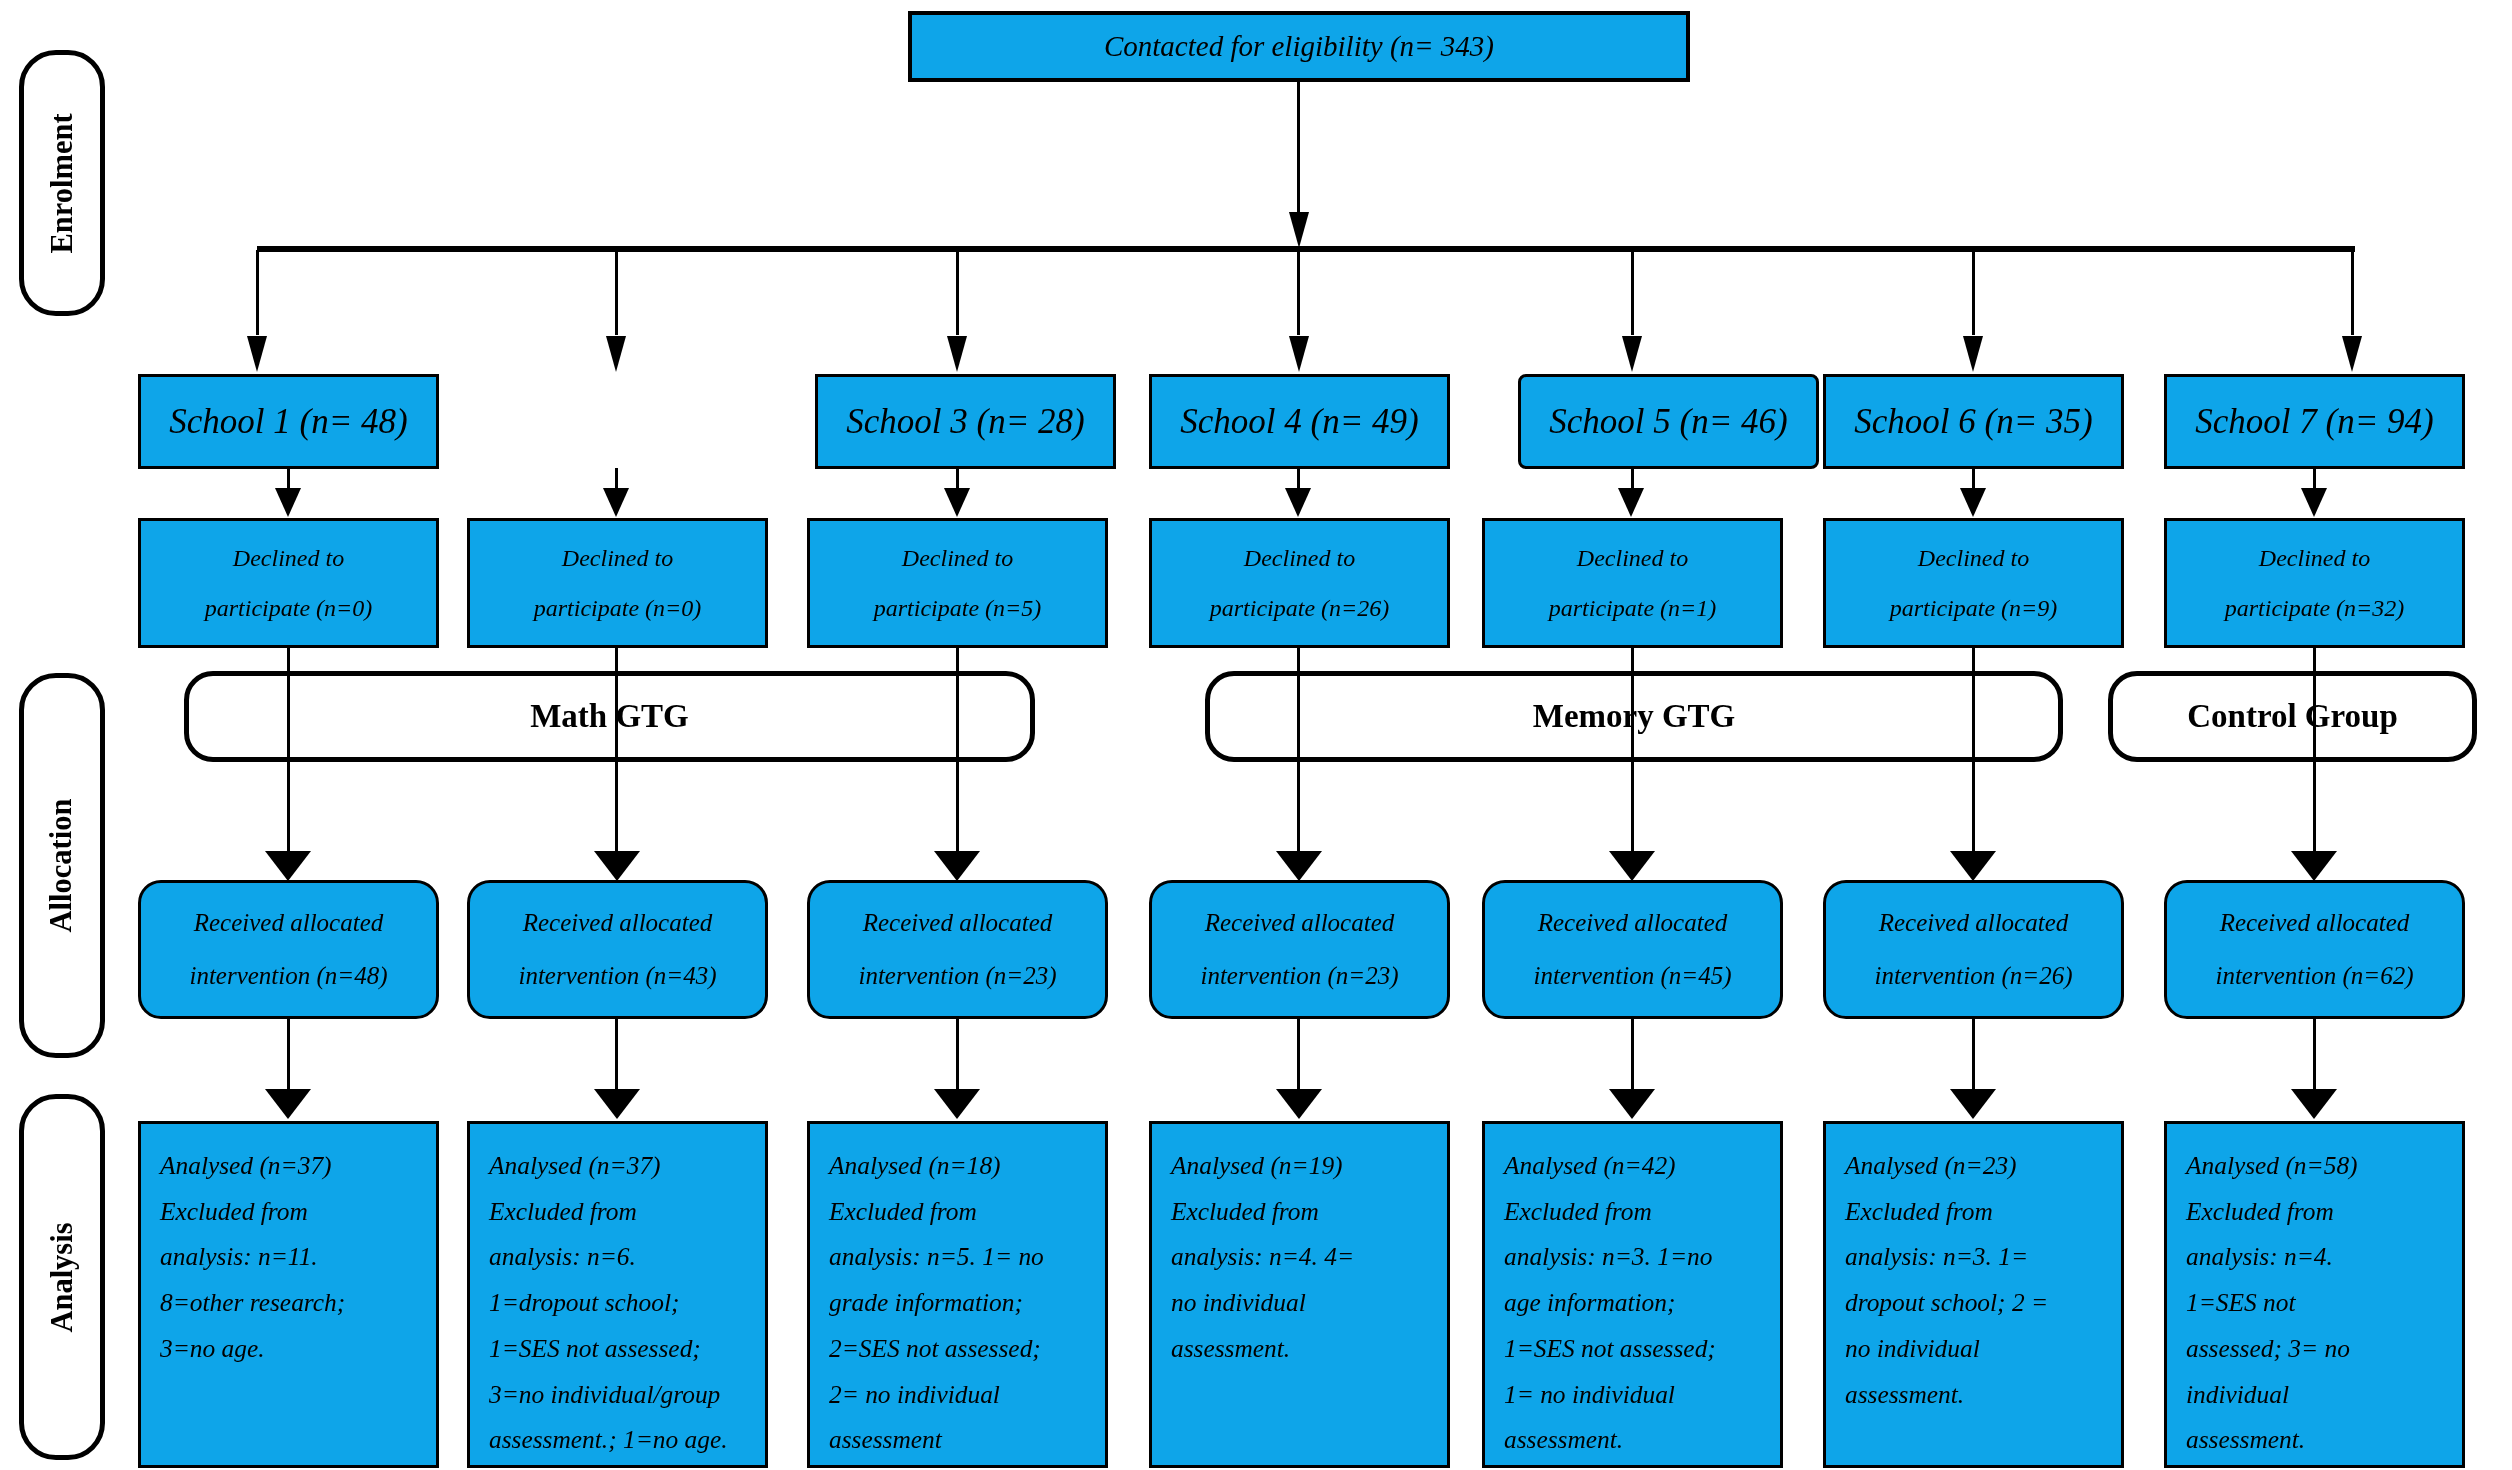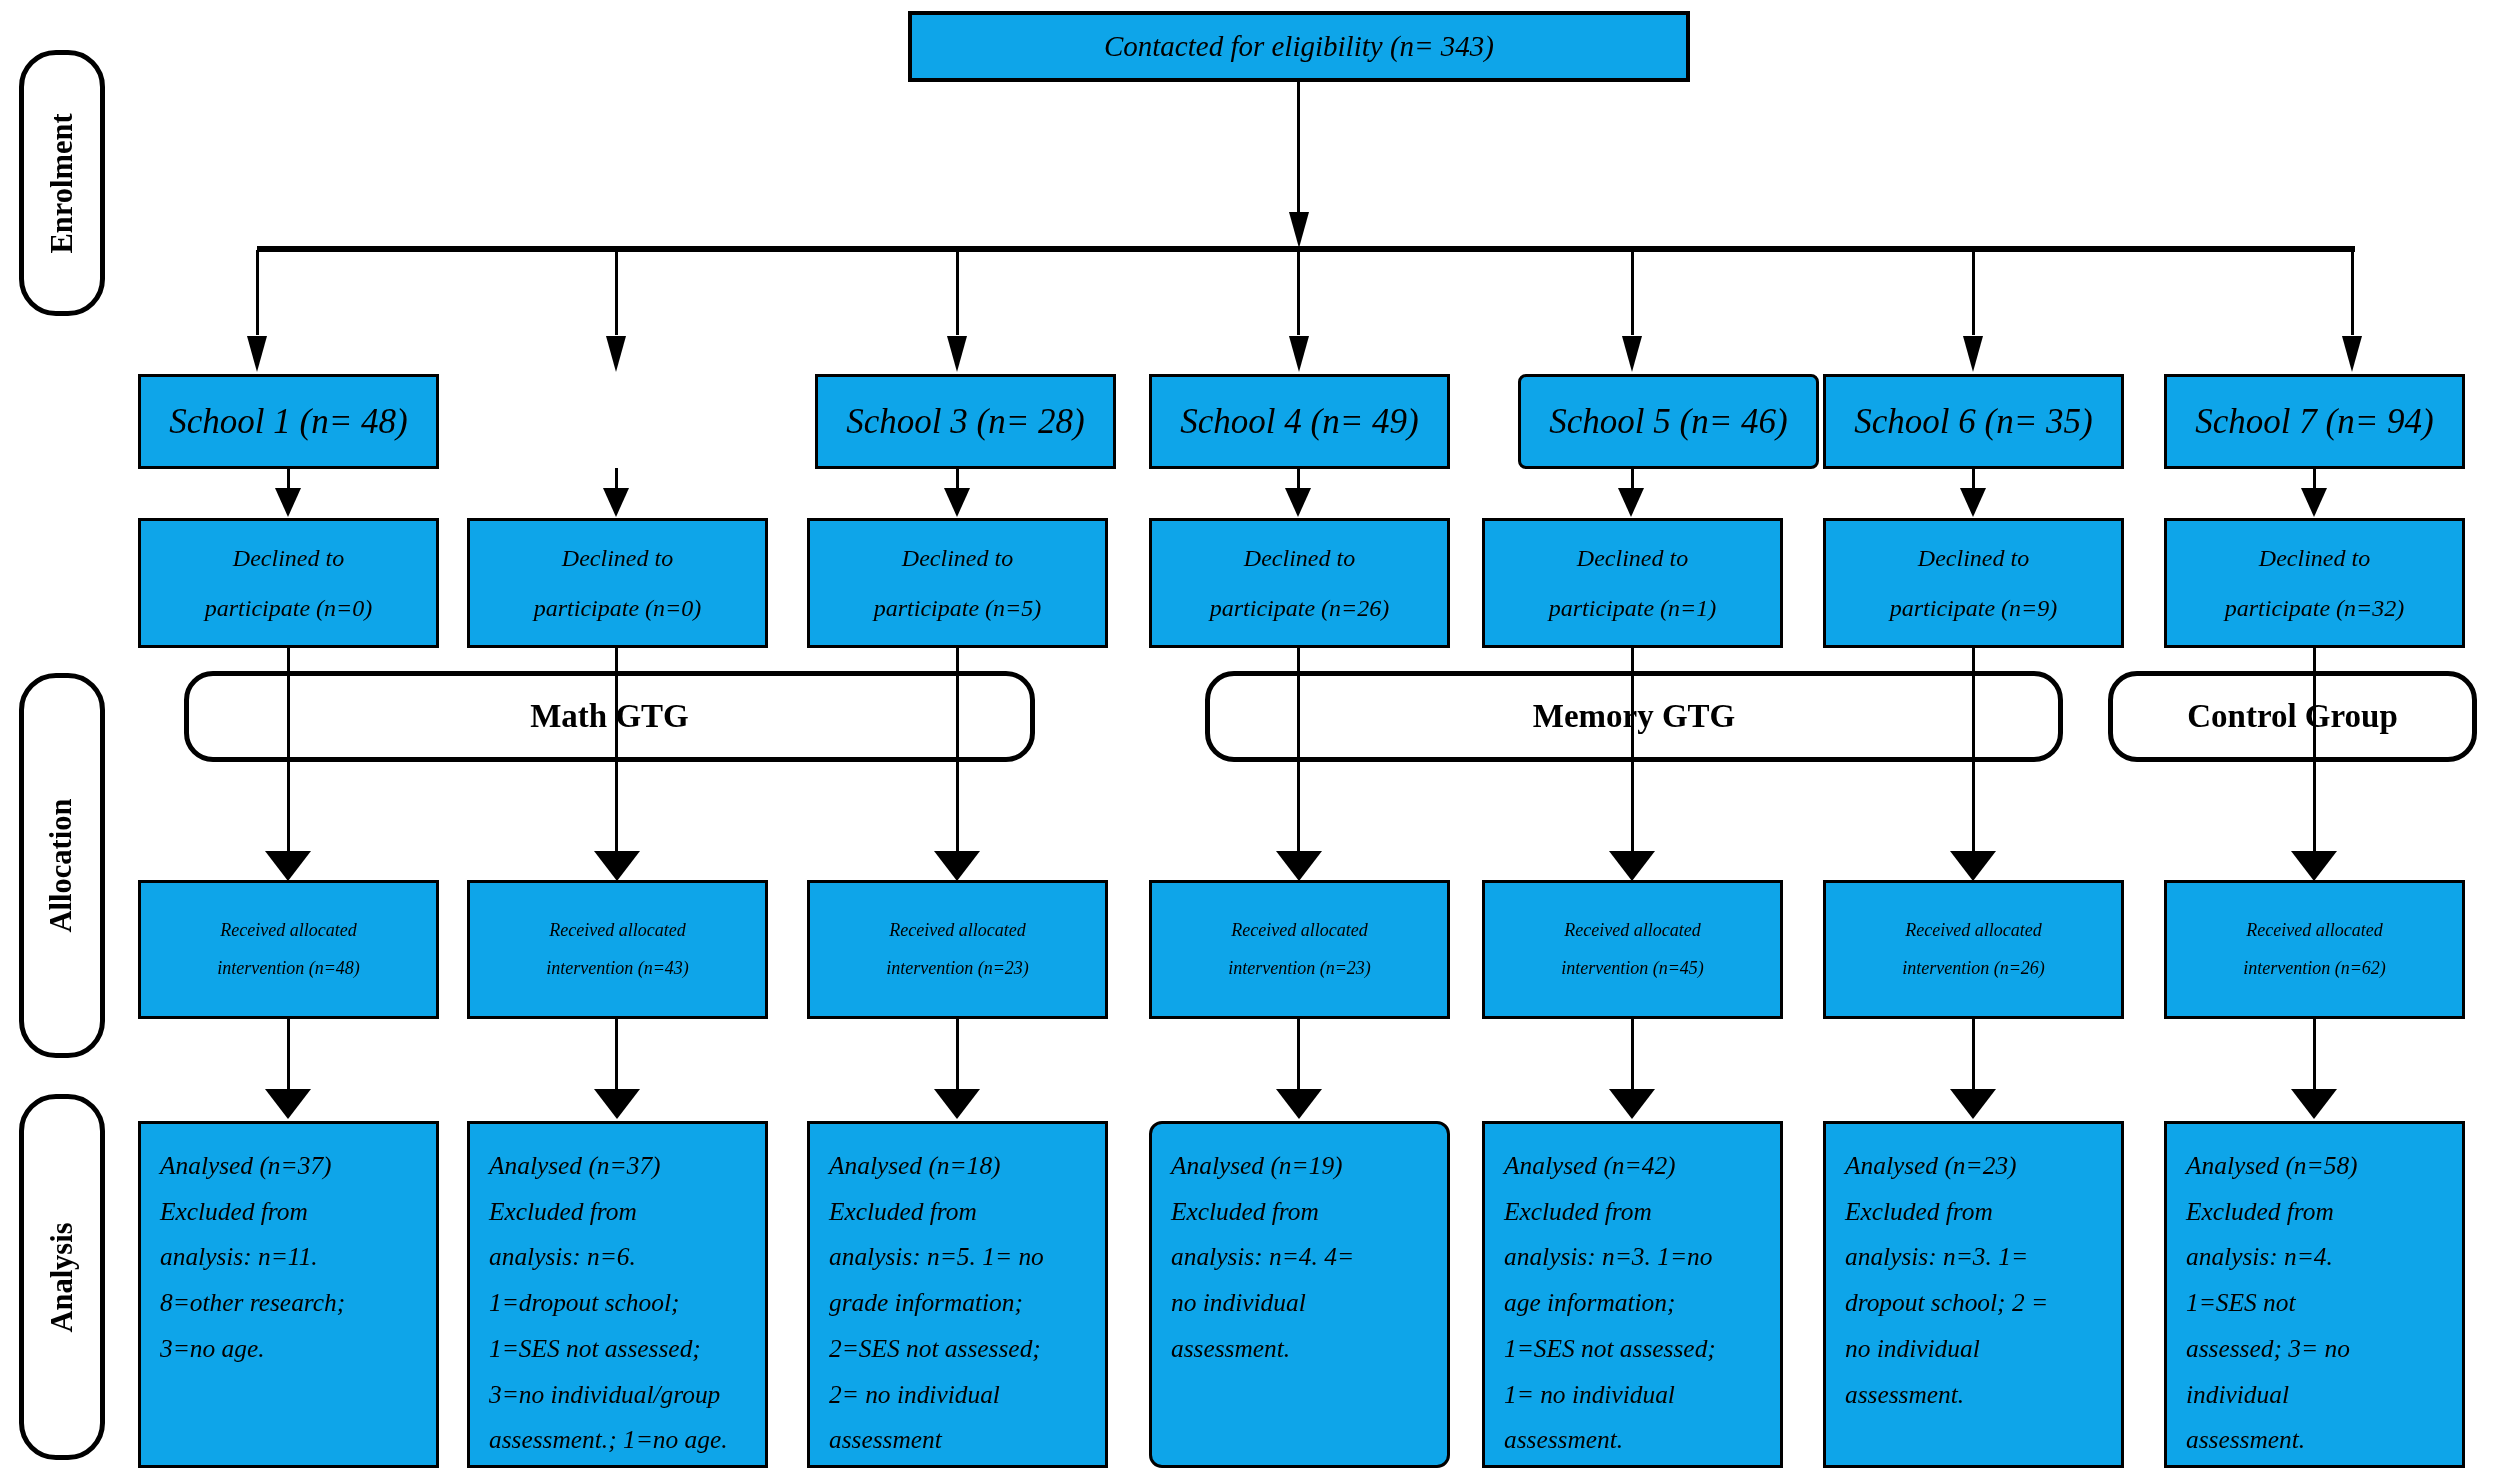--- a/index.html
+++ b/index.html
@@ -4,21 +4,21 @@
 <style>
   html,body{margin:0;padding:0;background:#ffffff;}
   #canvas{position:relative;width:2512px;height:1471px;background:#ffffff;
           font-family:"Liberation Serif","DejaVu Serif",serif;color:#000;overflow:hidden;}
   .box{position:absolute;background:#0ea5e9;border:3.8px solid #000;box-sizing:border-box;
        display:flex;align-items:center;justify-content:center;text-align:center;
        white-space:pre-line;z-index:3;font-style:italic;}
   .contacted{left:908px;top:11.4px;width:782px;height:71px;border-width:4.4px;font-size:29px;}
   .school{top:374px;width:301px;height:95px;font-size:35px;}
   .declined{top:518px;width:301px;height:130px;font-size:24px;line-height:2.1;}
-  .received{top:880px;width:301px;height:139px;font-size:18px;line-height:2.1;}
+  .received{top:880px;width:301px;height:139px;font-size:25px;line-height:2.1;border-radius:23px;}
   .analysed{top:1121px;width:301px;height:347px;font-size:25.4px;line-height:1.8;
             align-items:flex-start;justify-content:flex-start;text-align:left;
             padding:19px 16.5px 6.4px 19px;}
   .group{position:absolute;top:671px;height:91px;border:5.7px solid #000;border-radius:29px;
          box-sizing:border-box;display:flex;align-items:center;justify-content:center;
          font-weight:bold;font-size:33px;background:transparent;z-index:2;}
   .stage{position:absolute;left:19px;width:86px;border:5.7px solid #000;border-radius:37px;
          box-sizing:border-box;background:#fff;display:flex;align-items:center;
          justify-content:center;z-index:3;}
   .stage span{transform:rotate(-90deg);white-space:nowrap;font-weight:bold;font-size:30.5px;}
@@ -162,21 +162,21 @@
 1=SES not assessed;
 3=no individual/group
 assessment.; 1=no age.</div>
   <div class="box analysed" style="left:807px;">Analysed (n=18)
 Excluded from
 analysis: n=5. 1= no
 grade information;
 2=SES not assessed;
 2= no individual
 assessment</div>
-  <div class="box analysed" style="left:1149px;border-radius:13px;">Analysed (n=19)
+  <div class="box analysed" style="left:1149px;">Analysed (n=19)
 Excluded from
 analysis: n=4. 4=
 no individual
 assessment.</div>
   <div class="box analysed" style="left:1482px;">Analysed (n=42)
 Excluded from
 analysis: n=3. 1=no
 age information;
 1=SES not assessed;
 1= no individual

